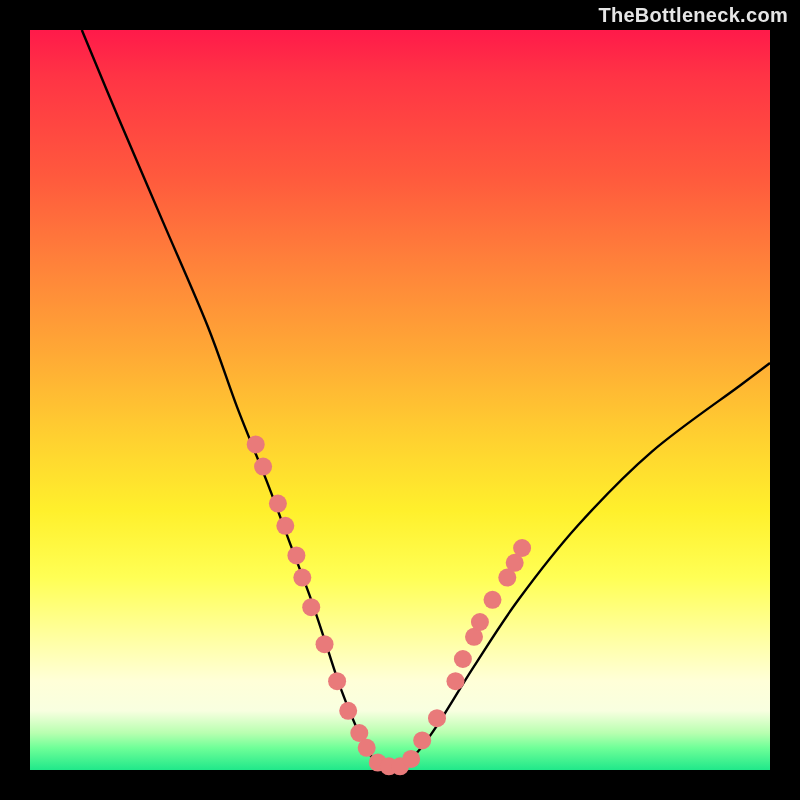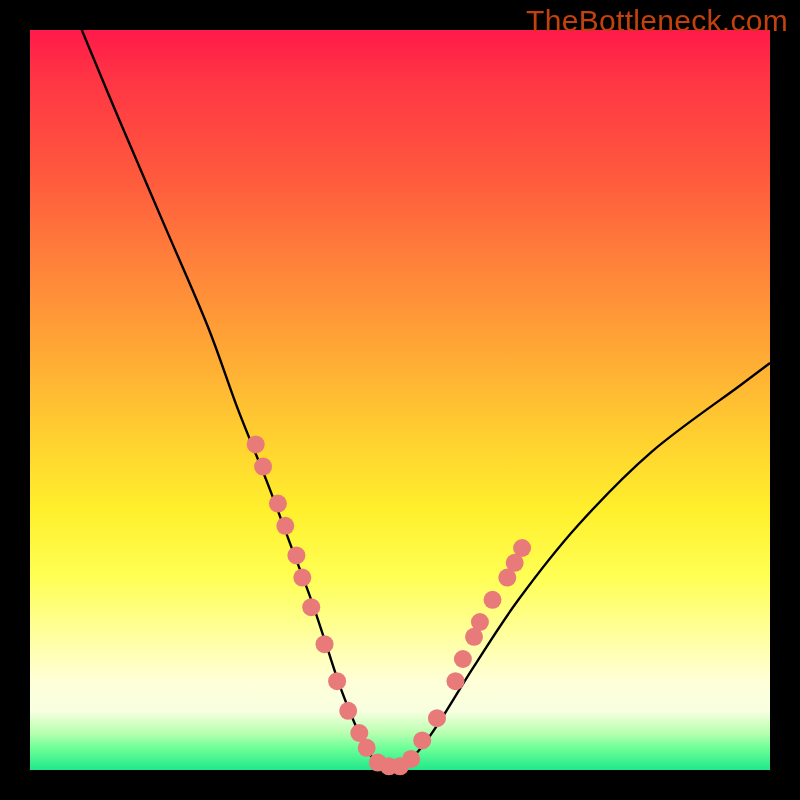--- a/index.html
+++ b/index.html
@@ -38,23 +38,23 @@
       #f8ffe0 92%,
       #b8ffb0 95%,
       #6fff98 97%,
       #20e88a 100%
     );
   }
   .watermark {
     position: absolute;
     top: 4px;
     right: 12px;
-    color: #c2410c;
-    font-size: 30px;
-    font-weight: 400;
+    color: #e5e5e5;
+    font-size: 20px;
+    font-weight: 700;
     letter-spacing: 0.3px;
     user-select: none;
   }
   svg.curve {
     position: absolute;
     left: 0;
     top: 0;
     width: 740px;
     height: 740px;
     overflow: visible;

